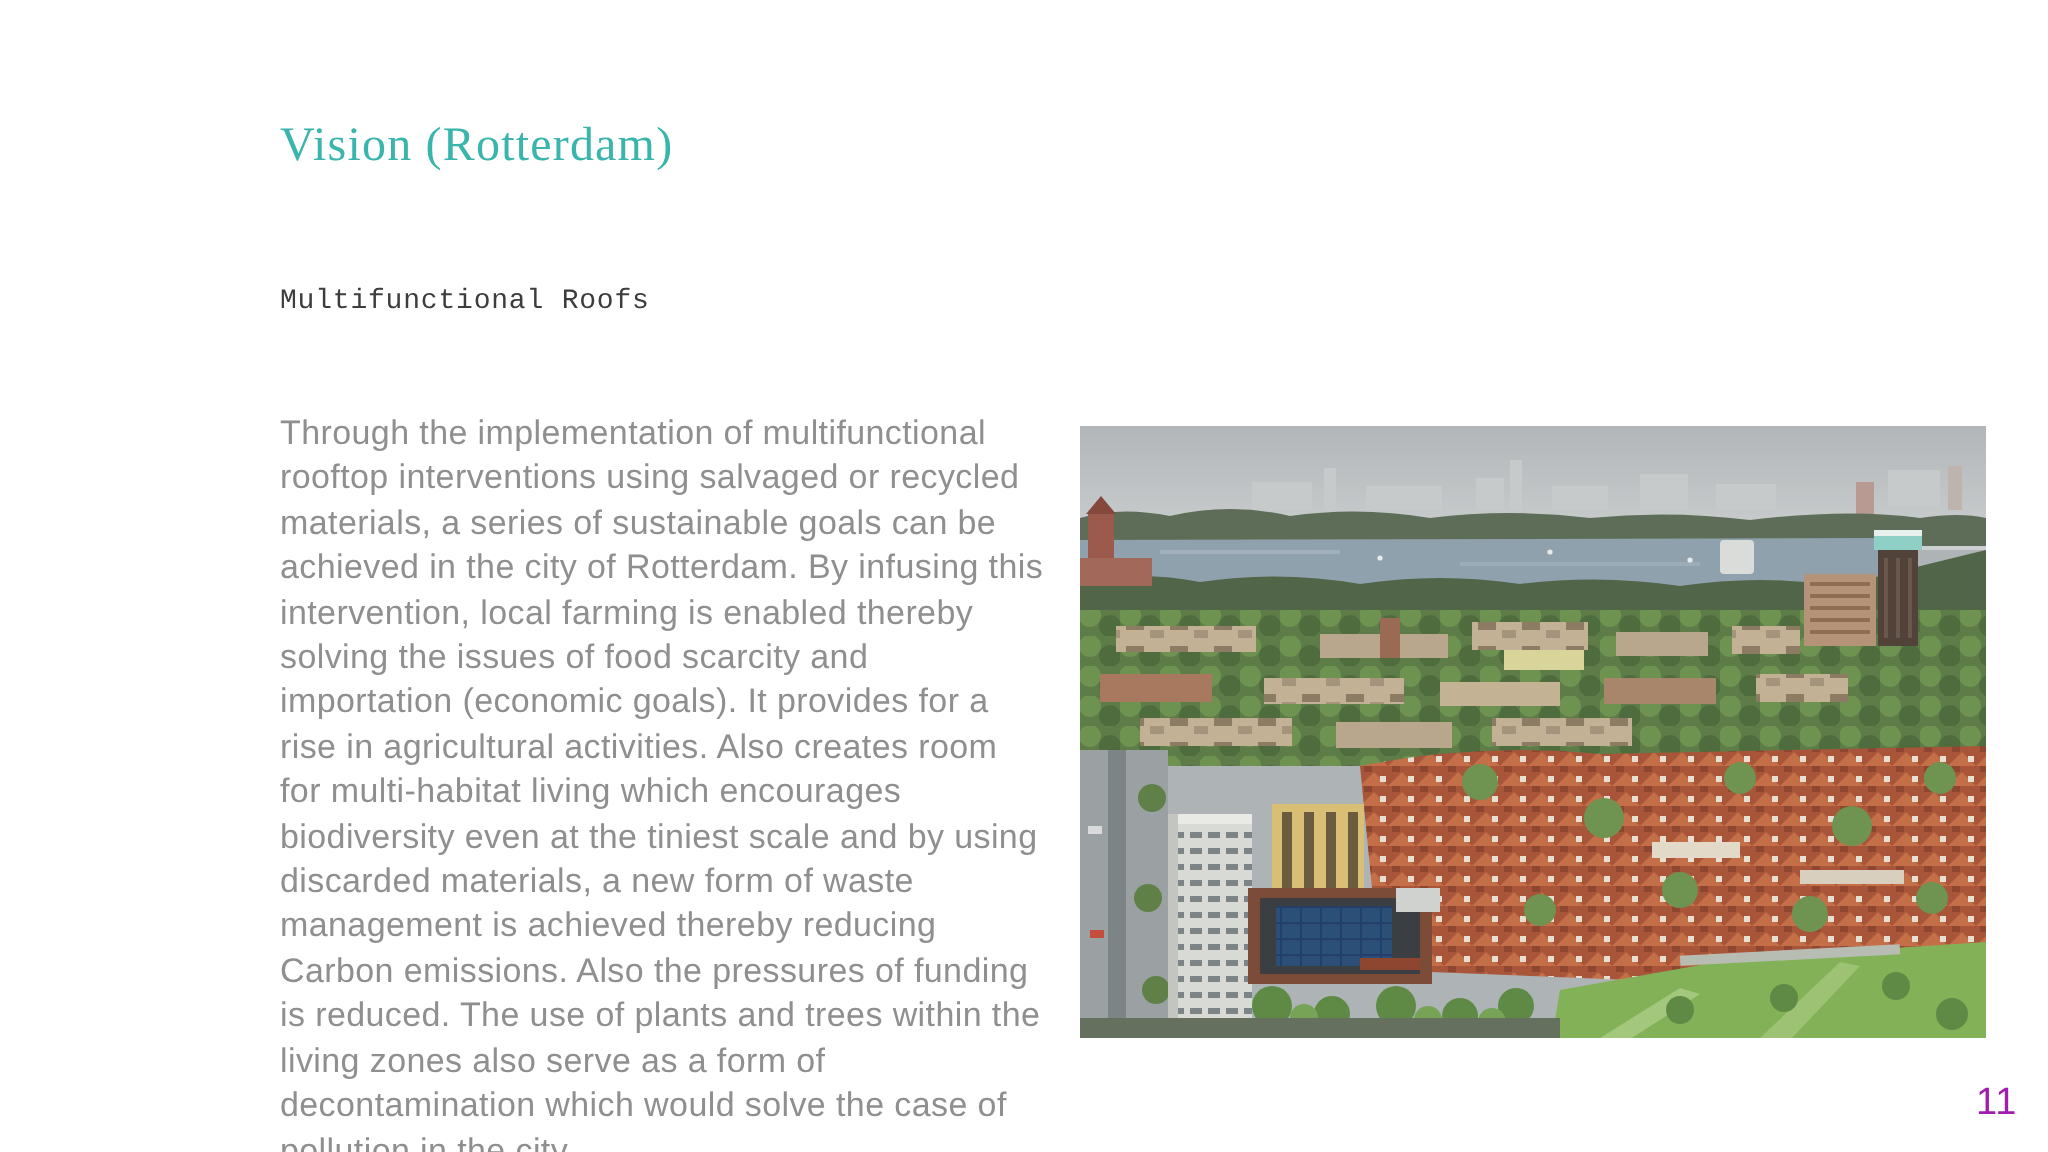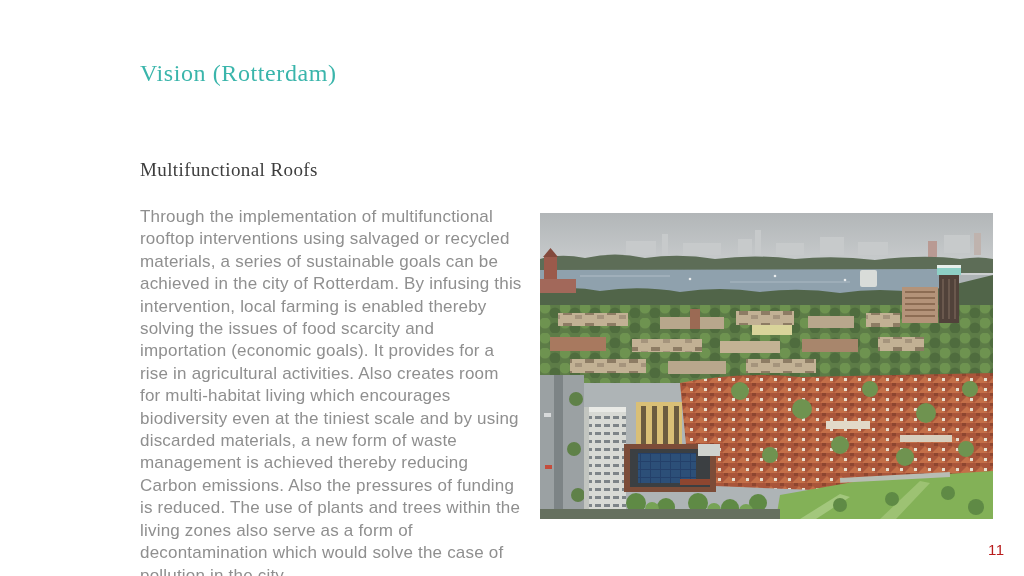--- a/index.html
+++ b/index.html
@@ -20,23 +20,23 @@
     font-family: "Liberation Serif", "DejaVu Serif", serif;
     font-size: 24px;
     font-weight: 500;
     letter-spacing: 0.6px;
     color: #3ab5ab;
   }
 
   .slide-heading {
     position: absolute;
     left: 140px;
-    top: 159px;
-    font-family: Liberation Serif, serif;
-    font-size: 19px;
+    top: 143px;
+    font-family: Liberation Mono, monospace;
+    font-size: 14px;
     font-weight: 500;
     letter-spacing: 0.4px;
     color: #3d3d3d;
   }
 
   .body-text {
     position: absolute;
     left: 140px;
     top: 206px;
     width: 382px;
@@ -55,22 +55,22 @@
     height: 306px;
     overflow: hidden;
     background: #aeb4b6;
   }
   .photo-frame svg { display: block; width: 453px; height: 306px; }
 
   .page-number {
     position: absolute;
     left: 988px;
     top: 541px;
-    font-size: 15px;
-    color: #b91c1c;
+    font-size: 19px;
+    color: #a21caf;
     letter-spacing: 0.5px;
   }
 </style>
 </head>
 <body>
 
 <div class="slide">
 
   <div class="slide-title">Vision (Rotterdam)</div>
 

